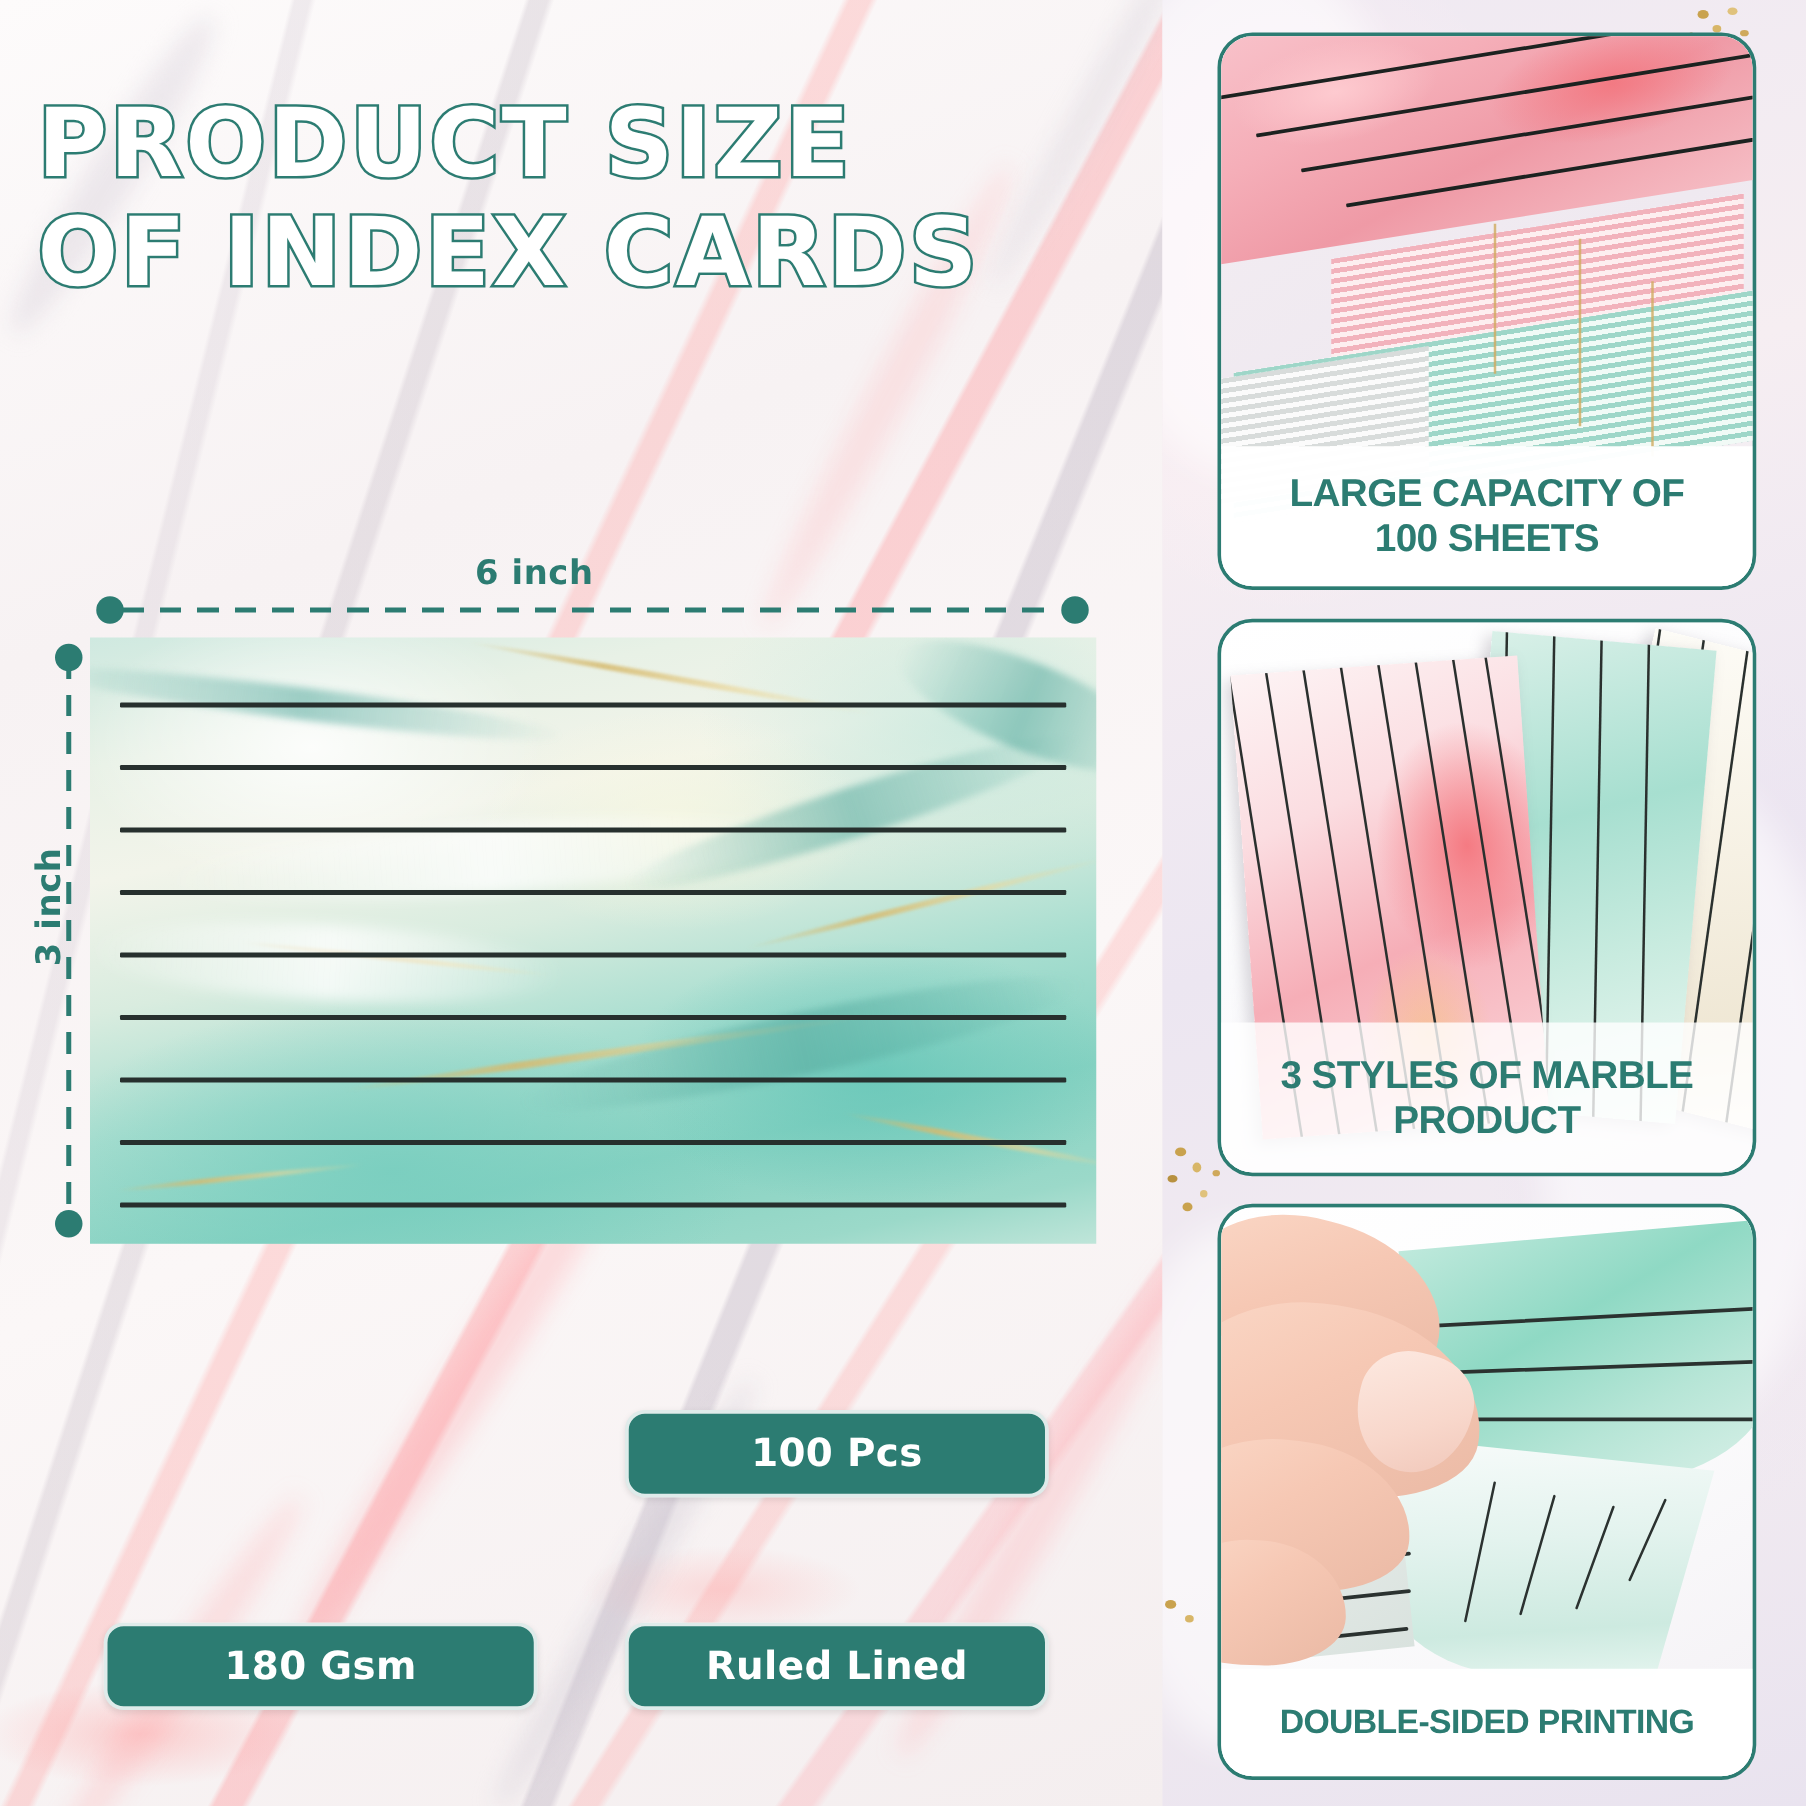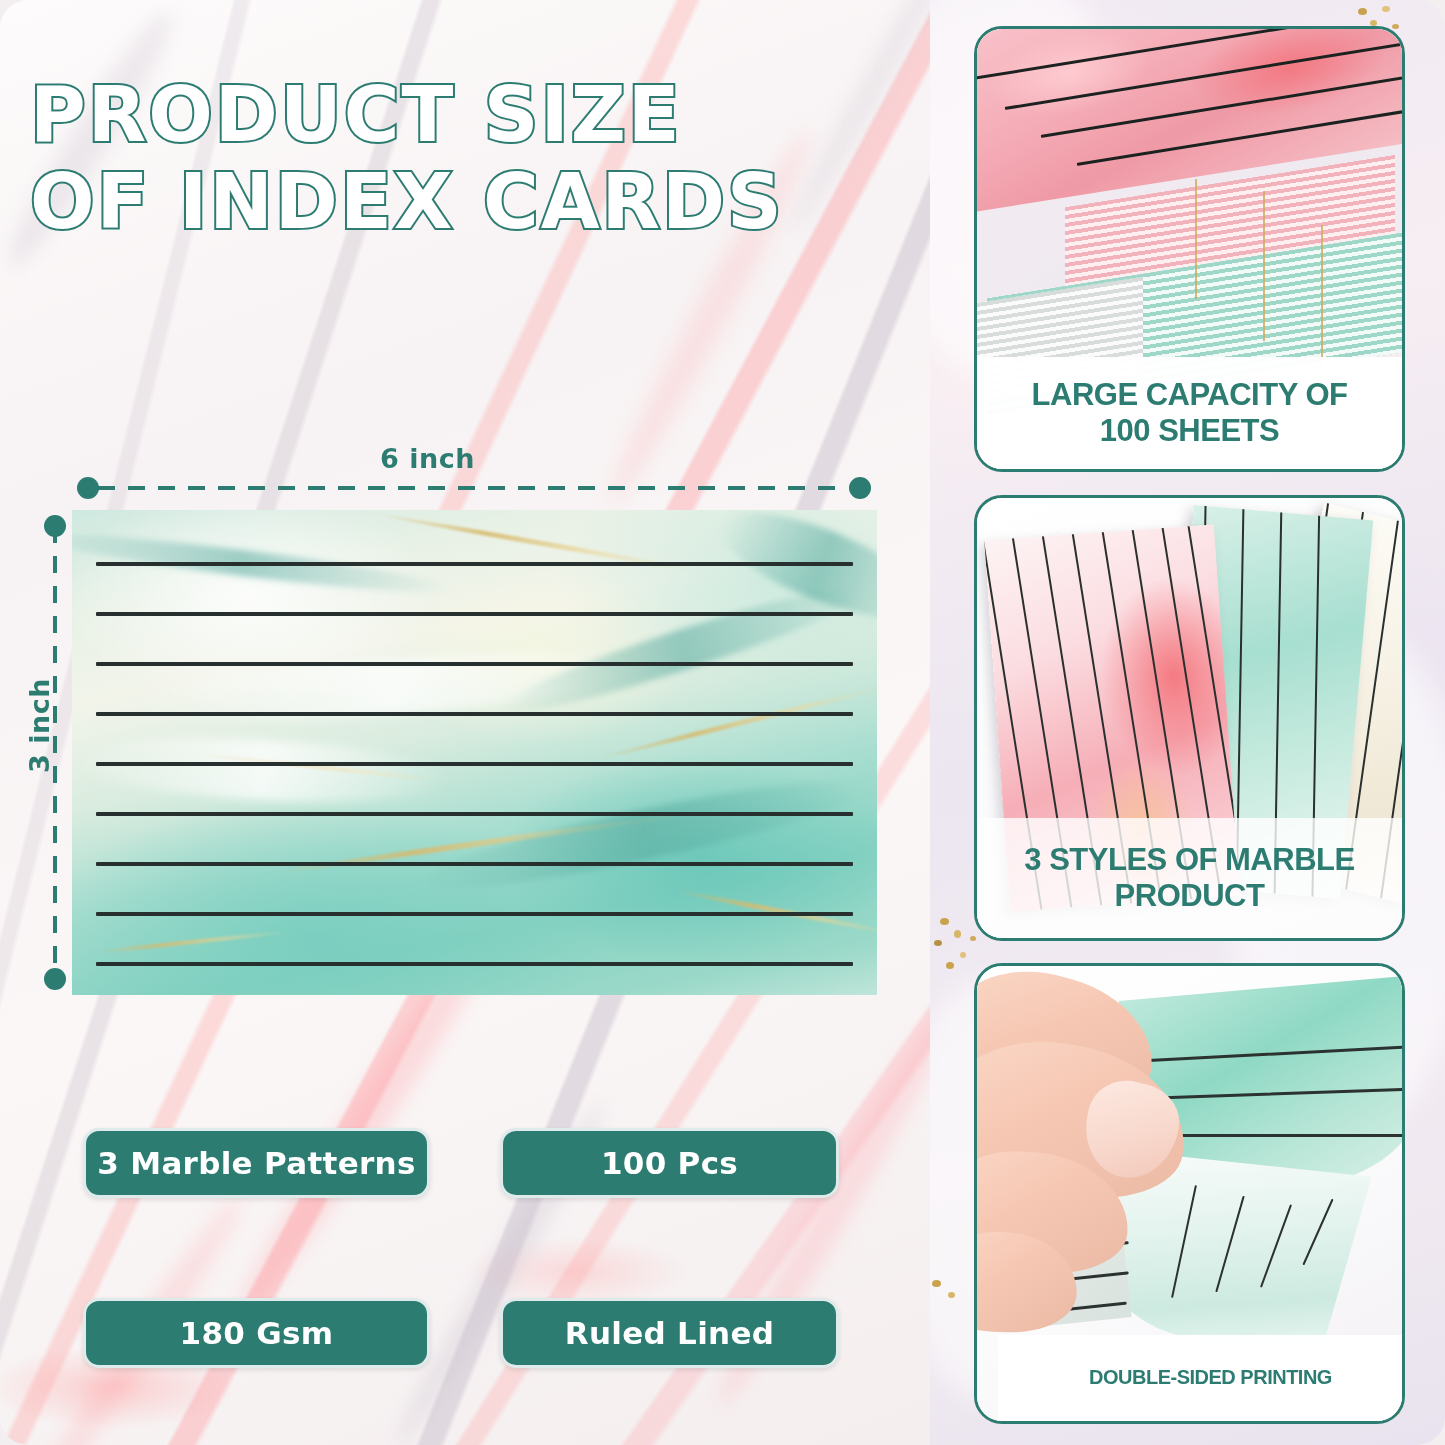--- a/index.html
+++ b/index.html
@@ -1,21 +1,21 @@
 <!DOCTYPE html>
 <html><head>
 <meta charset="utf-8">
 <style>
   html,body{margin:0;padding:0;}
   body{
     width:1445px;height:1445px;
     font-family:"Liberation Sans", sans-serif;
     overflow:hidden;background:#f3eef0;
   }
-  .page{position:relative;width:1445px;height:1445px;overflow:hidden;border-radius:28px;}
+  .page{position:relative;width:1445px;height:1445px;overflow:hidden;}
 
   
   .left-panel{
     position:absolute;left:0;top:0;width:930px;height:1445px;overflow:hidden;
     background:
       radial-gradient(ellipse 180px 60px at 12% 96%, rgba(255,160,160,.45), transparent 70%),
       radial-gradient(ellipse 160px 50px at 62% 88%, rgba(255,170,170,.35), transparent 70%),
       linear-gradient(115deg, transparent 0 42%, rgba(255,150,150,.30) 42.4% 43.4%, transparent 43.8%),
       linear-gradient(118deg, transparent 0 55%, rgba(255,140,145,.34) 55.3% 56.6%, transparent 57%),
       linear-gradient(112deg, transparent 0 66%, rgba(190,180,195,.40) 66.3% 67.6%, transparent 68%),
@@ -129,21 +129,21 @@
   .rcaption{
     position:absolute;left:0;bottom:0;width:100%;
     display:flex;flex-direction:column;align-items:center;justify-content:center;
     font-family:Liberation Sans, sans-serif;
     font-weight:700;color:#2c7c72;
     text-align:center;line-height:1.16;letter-spacing:-.5px;
   }
   .rcaption span{display:block;white-space:nowrap;}
   .cap1{height:112px;background:rgba(255,255,255,.97);font-size:31px;}
   .cap2{height:120px;background:rgba(255,255,255,.80);font-size:31px;}
-  .cap3{height:86px;background:rgba(255,255,255,.97);font-size:20px;margin-left:21px;}
+  .cap3{height:86px;background:rgba(255,255,255,.97);font-size:27px;}
 
   
   .stack-bg{position:absolute;inset:0;background:linear-gradient(150deg,#f4eef3 0%,#efe9f0 50%,#f6f1f4 100%);}
   .stack-top{
     position:absolute;left:-10px;top:-6px;width:460px;height:190px;
     background:
       radial-gradient(ellipse 150px 70px at 70% 50%, rgba(244,110,118,.75), transparent 65%),
       radial-gradient(ellipse 120px 60px at 22% 35%, rgba(255,205,210,.9), transparent 68%),
       linear-gradient(160deg,#f8c3cb 0%,#f5aeb8 35%,#ef9aa6 62%,#f6bfc6 100%);
     transform:skewY(-9deg);transform-origin:left top;
@@ -234,23 +234,20 @@
       <div class="rule" style="top:102px;"></div>
       <div class="rule" style="top:152px;"></div>
       <div class="rule" style="top:202px;"></div>
       <div class="rule" style="top:252px;"></div>
       <div class="rule" style="top:302px;"></div>
       <div class="rule" style="top:352px;"></div>
       <div class="rule" style="top:402px;"></div>
       <div class="rule" style="top:452px;"></div>
     </div>
 
-    <div class="badge b1">
-      <span>3 Marble Patterns</span>
-    </div>
     <div class="badge b2">
       <span>100 Pcs</span>
     </div>
     <div class="badge b3">
       <span>180 Gsm</span>
     </div>
     <div class="badge b4">
       <span>Ruled Lined</span>
     </div>
   </div>

